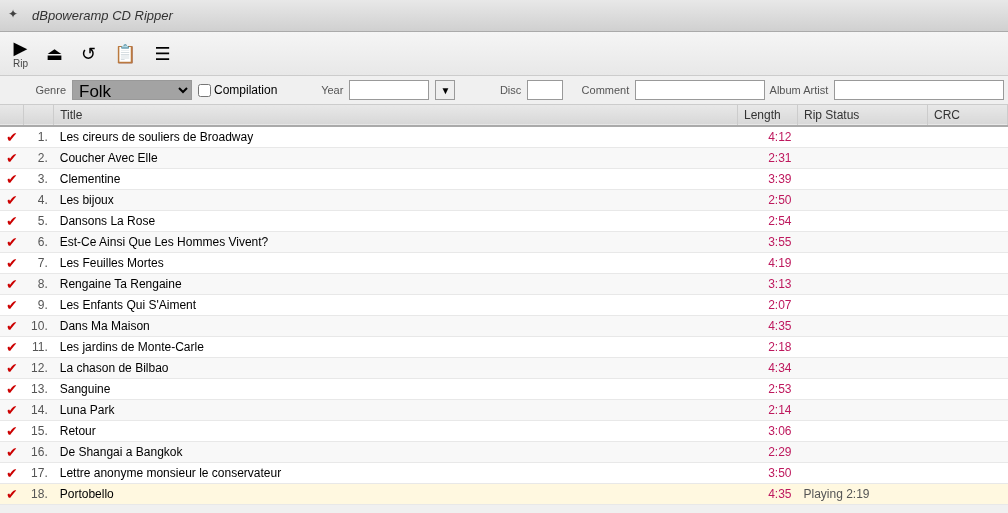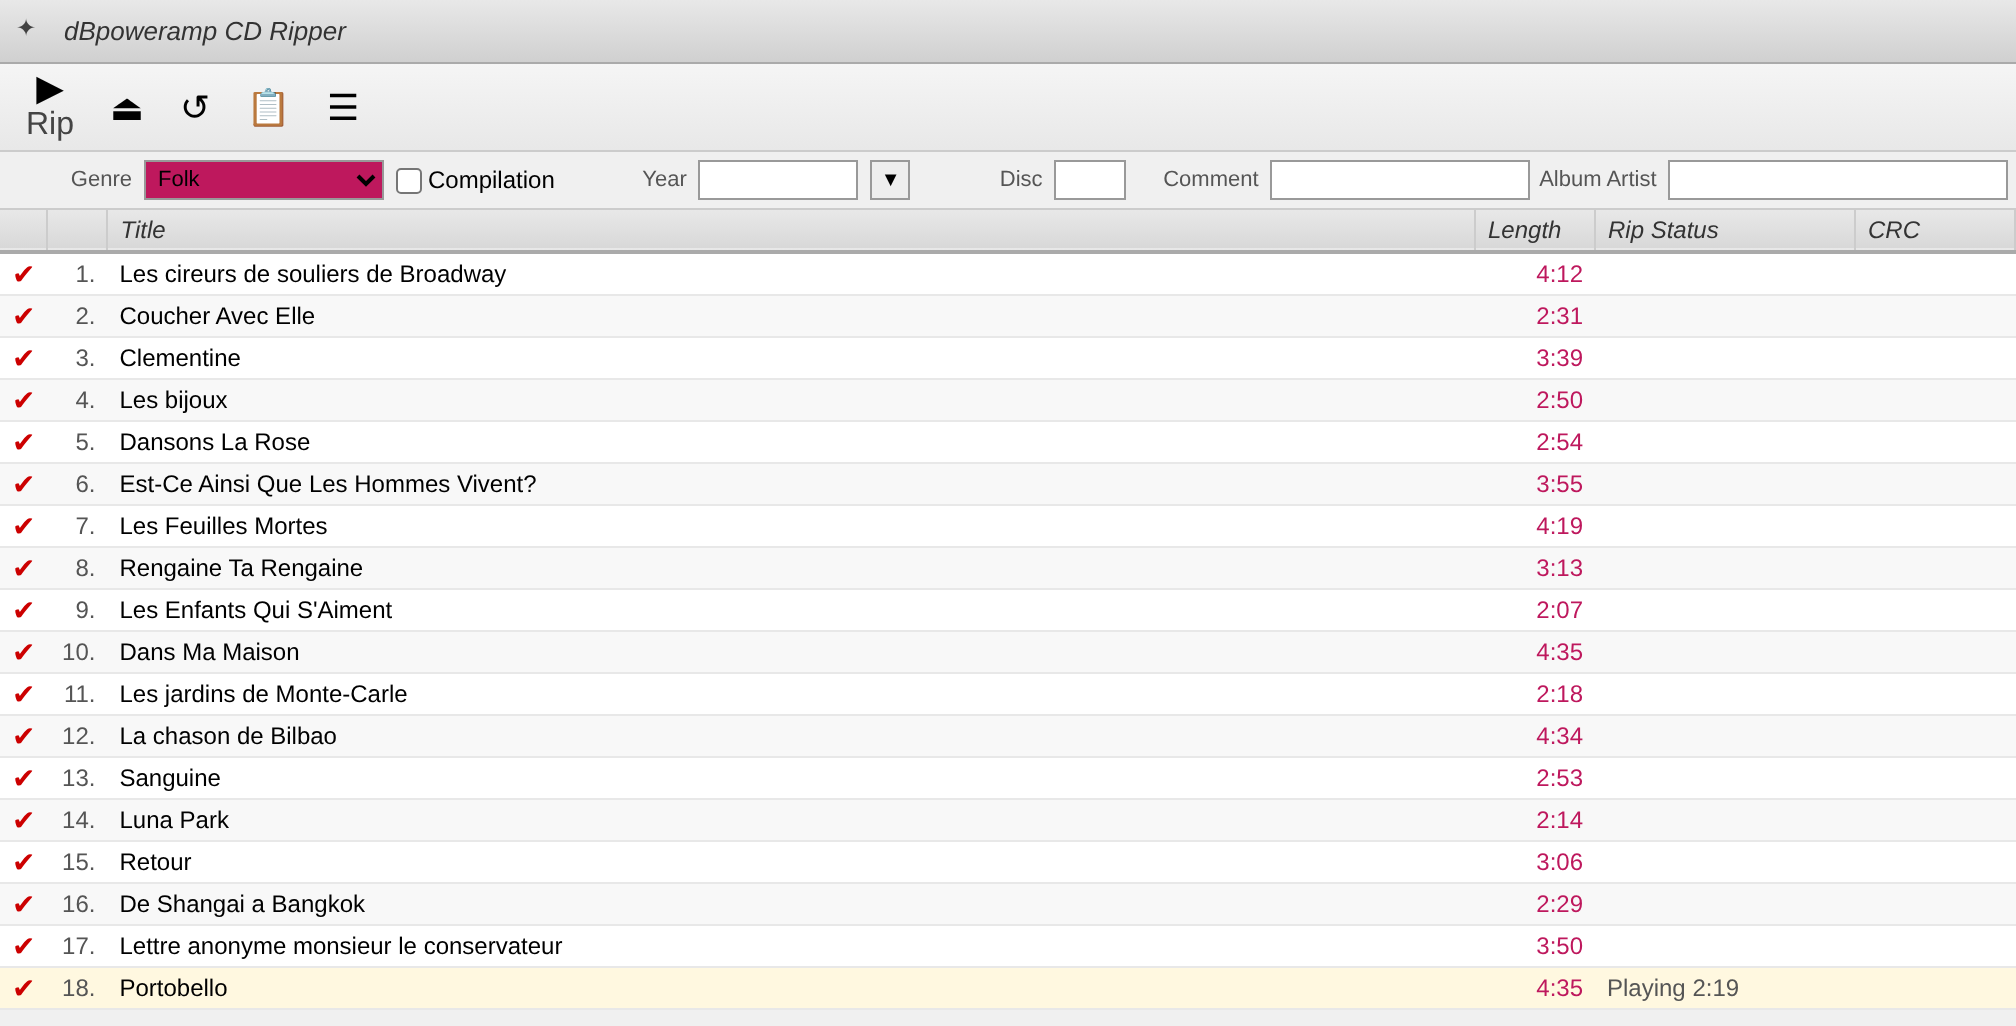--- a/index.html
+++ b/index.html
@@ -54,21 +54,21 @@
       padding: 3px 6px;
       cursor: pointer;
       border-radius: 3px;
       gap: 1px;
     }
     .toolbar-btn-icon {
       font-size: 18px;
       line-height: 1;
     }
     .toolbar-btn-label {
-      font-size: 16px;
+      font-size: 10px;
       color: #444;
     }
 
     
     .meta-bar {
       background: #f0f0f0;
       border-bottom: 1px solid #ccc;
       padding: 4px 6px;
       display: flex;
       flex-direction: row;
@@ -90,24 +90,24 @@
       font-size: 11px;
       border: 1px solid #999;
       padding: 1px 4px;
       background: white;
     }
     .meta-input-wide {
       width: 170px;
     }
     .meta-select {
       height: 20px;
-      font-size: 11px;
+      font-size: 17px;
       border: 1px solid #999;
       padding: 0 2px;
-      background: #be185d;
+      background: #a3a3a3;
       width: 120px;
     }
     .meta-checkbox-group {
       display: flex;
       align-items: center;
       gap: 3px;
     }
     .meta-year {
       width: 80px;
     }
@@ -131,21 +131,20 @@
       background: white;
     }
     .track-table {
       width: 100%;
       border-collapse: collapse;
       font-size: 12px;
     }
     .track-table thead tr {
       background: linear-gradient(to bottom, #e8e8e8, #d8d8d8);
       border-bottom: 2px solid #aaa;
-      font-style: italic;
     }
     .track-table thead th {
       padding: 3px 6px;
       text-align: left;
       font-weight: normal;
       border-right: 1px solid #ccc;
       color: #333;
       white-space: nowrap;
     }
     .track-table tbody tr {

